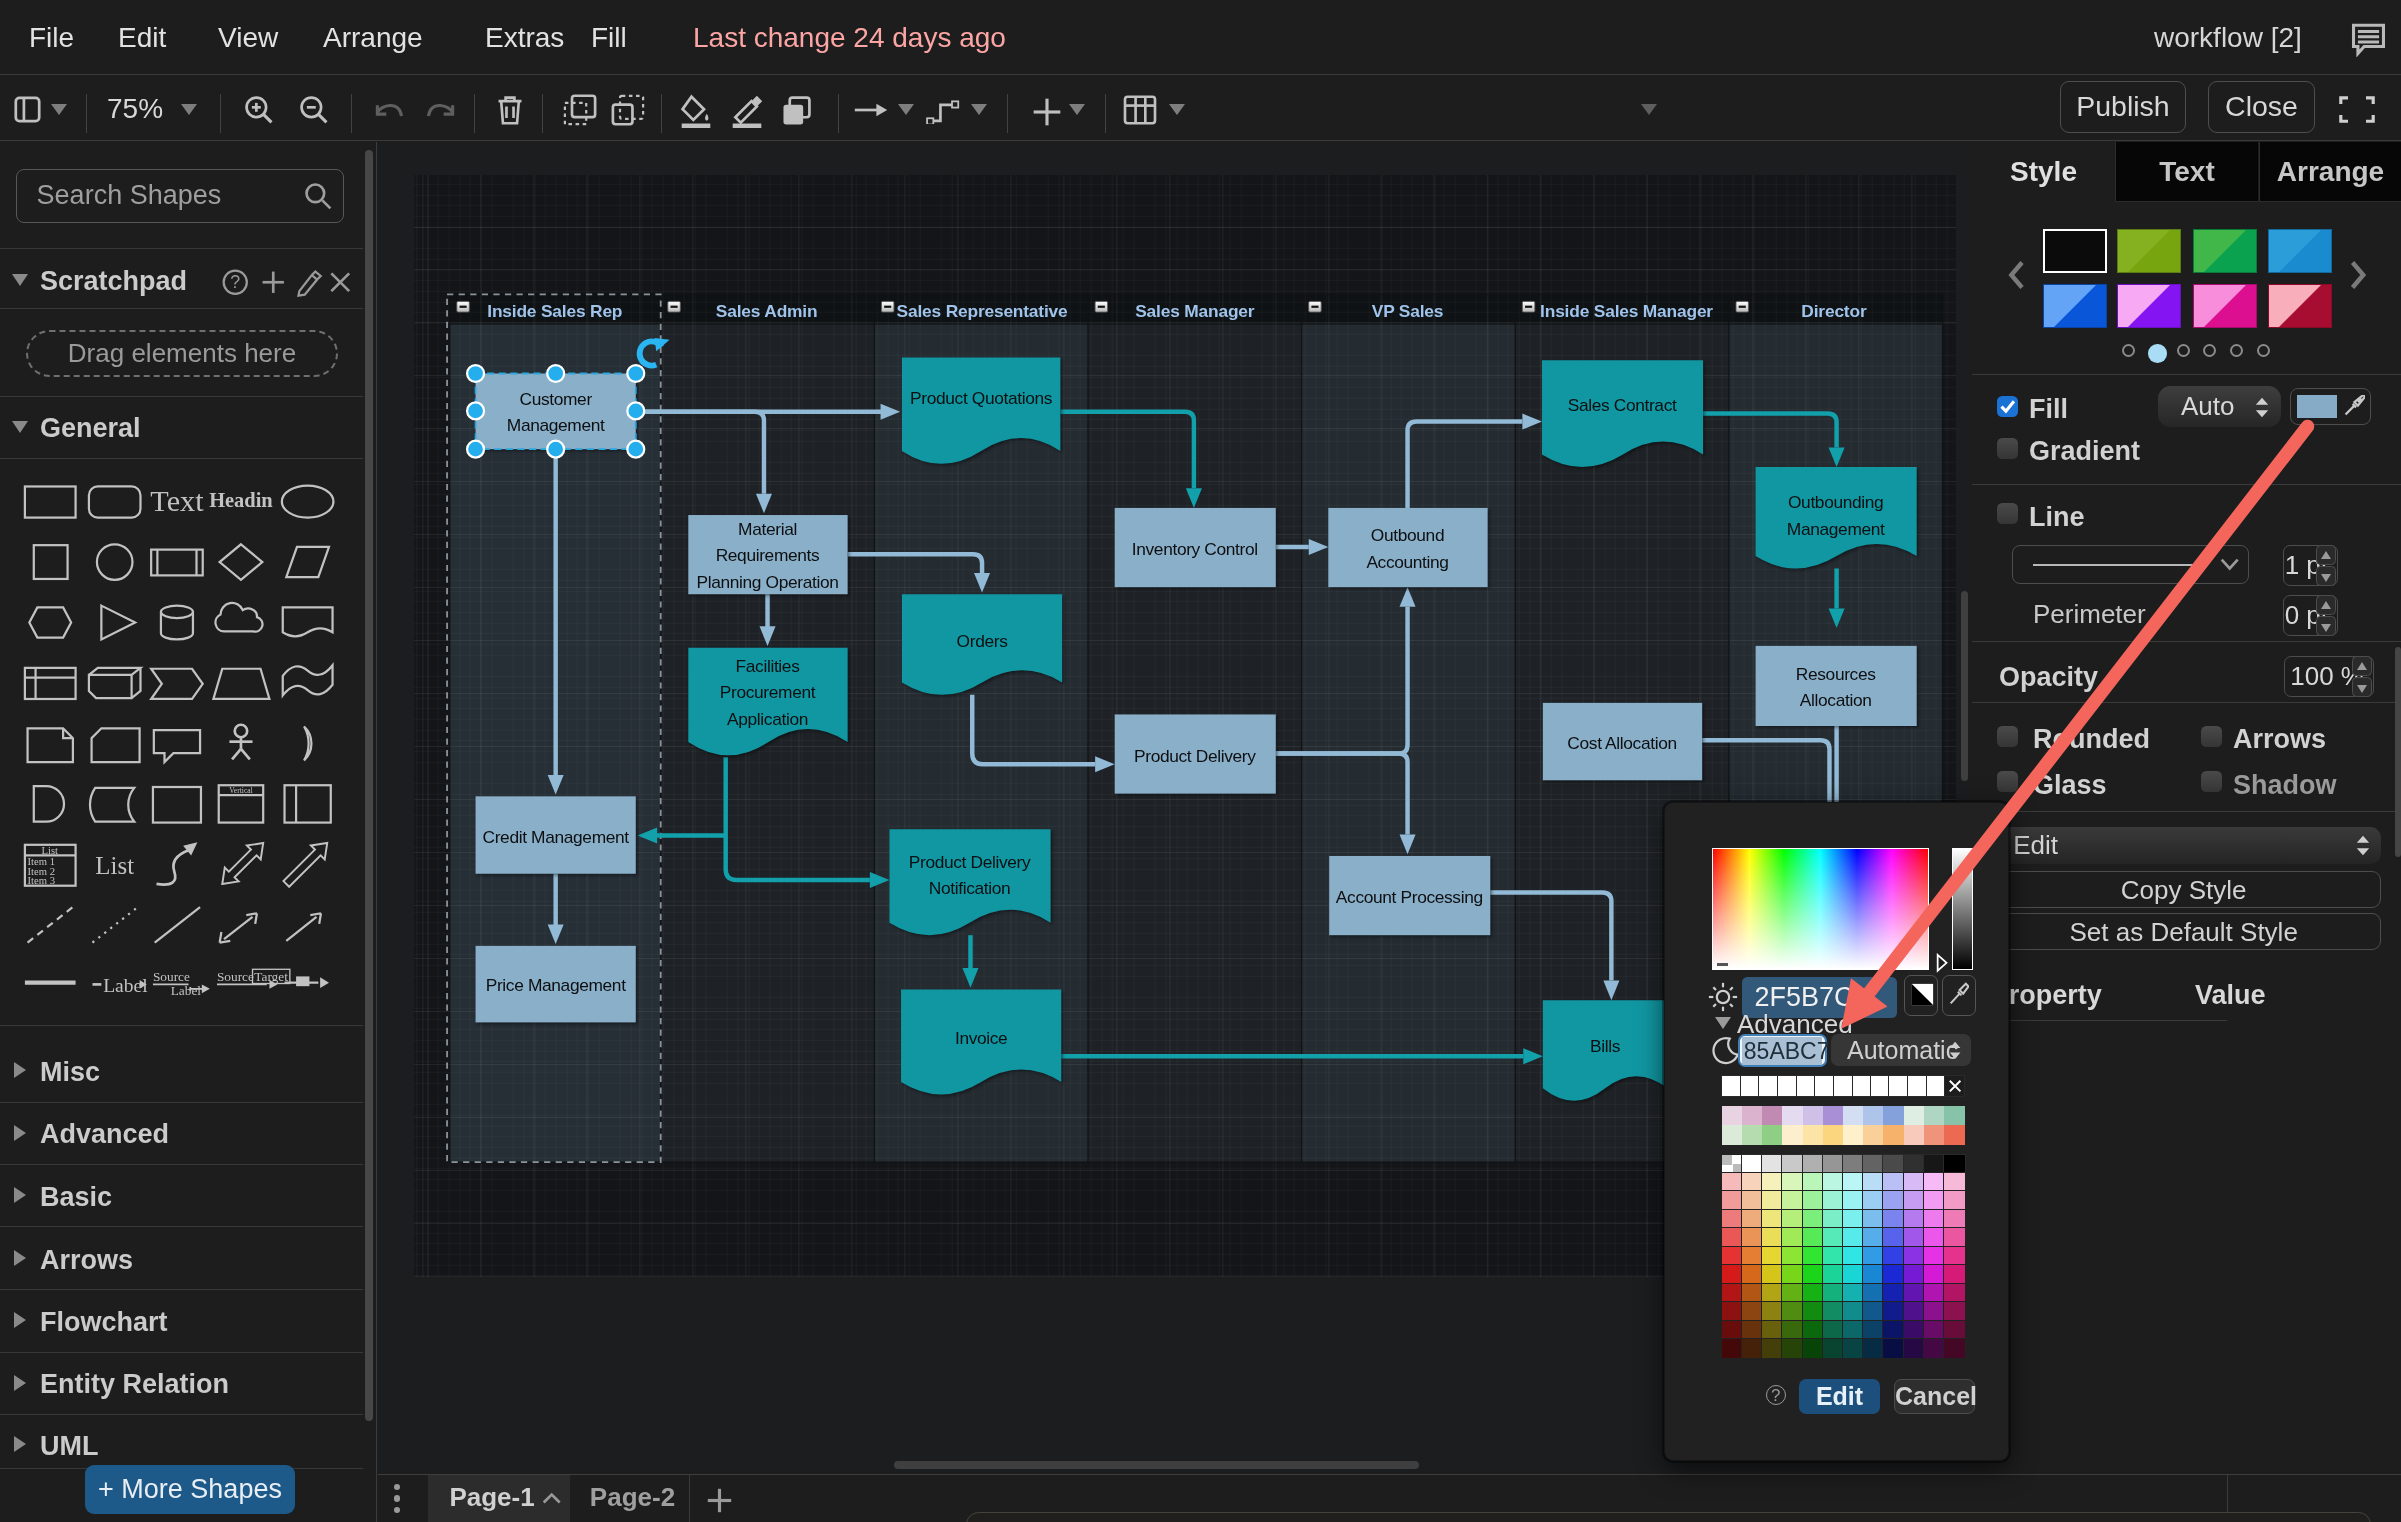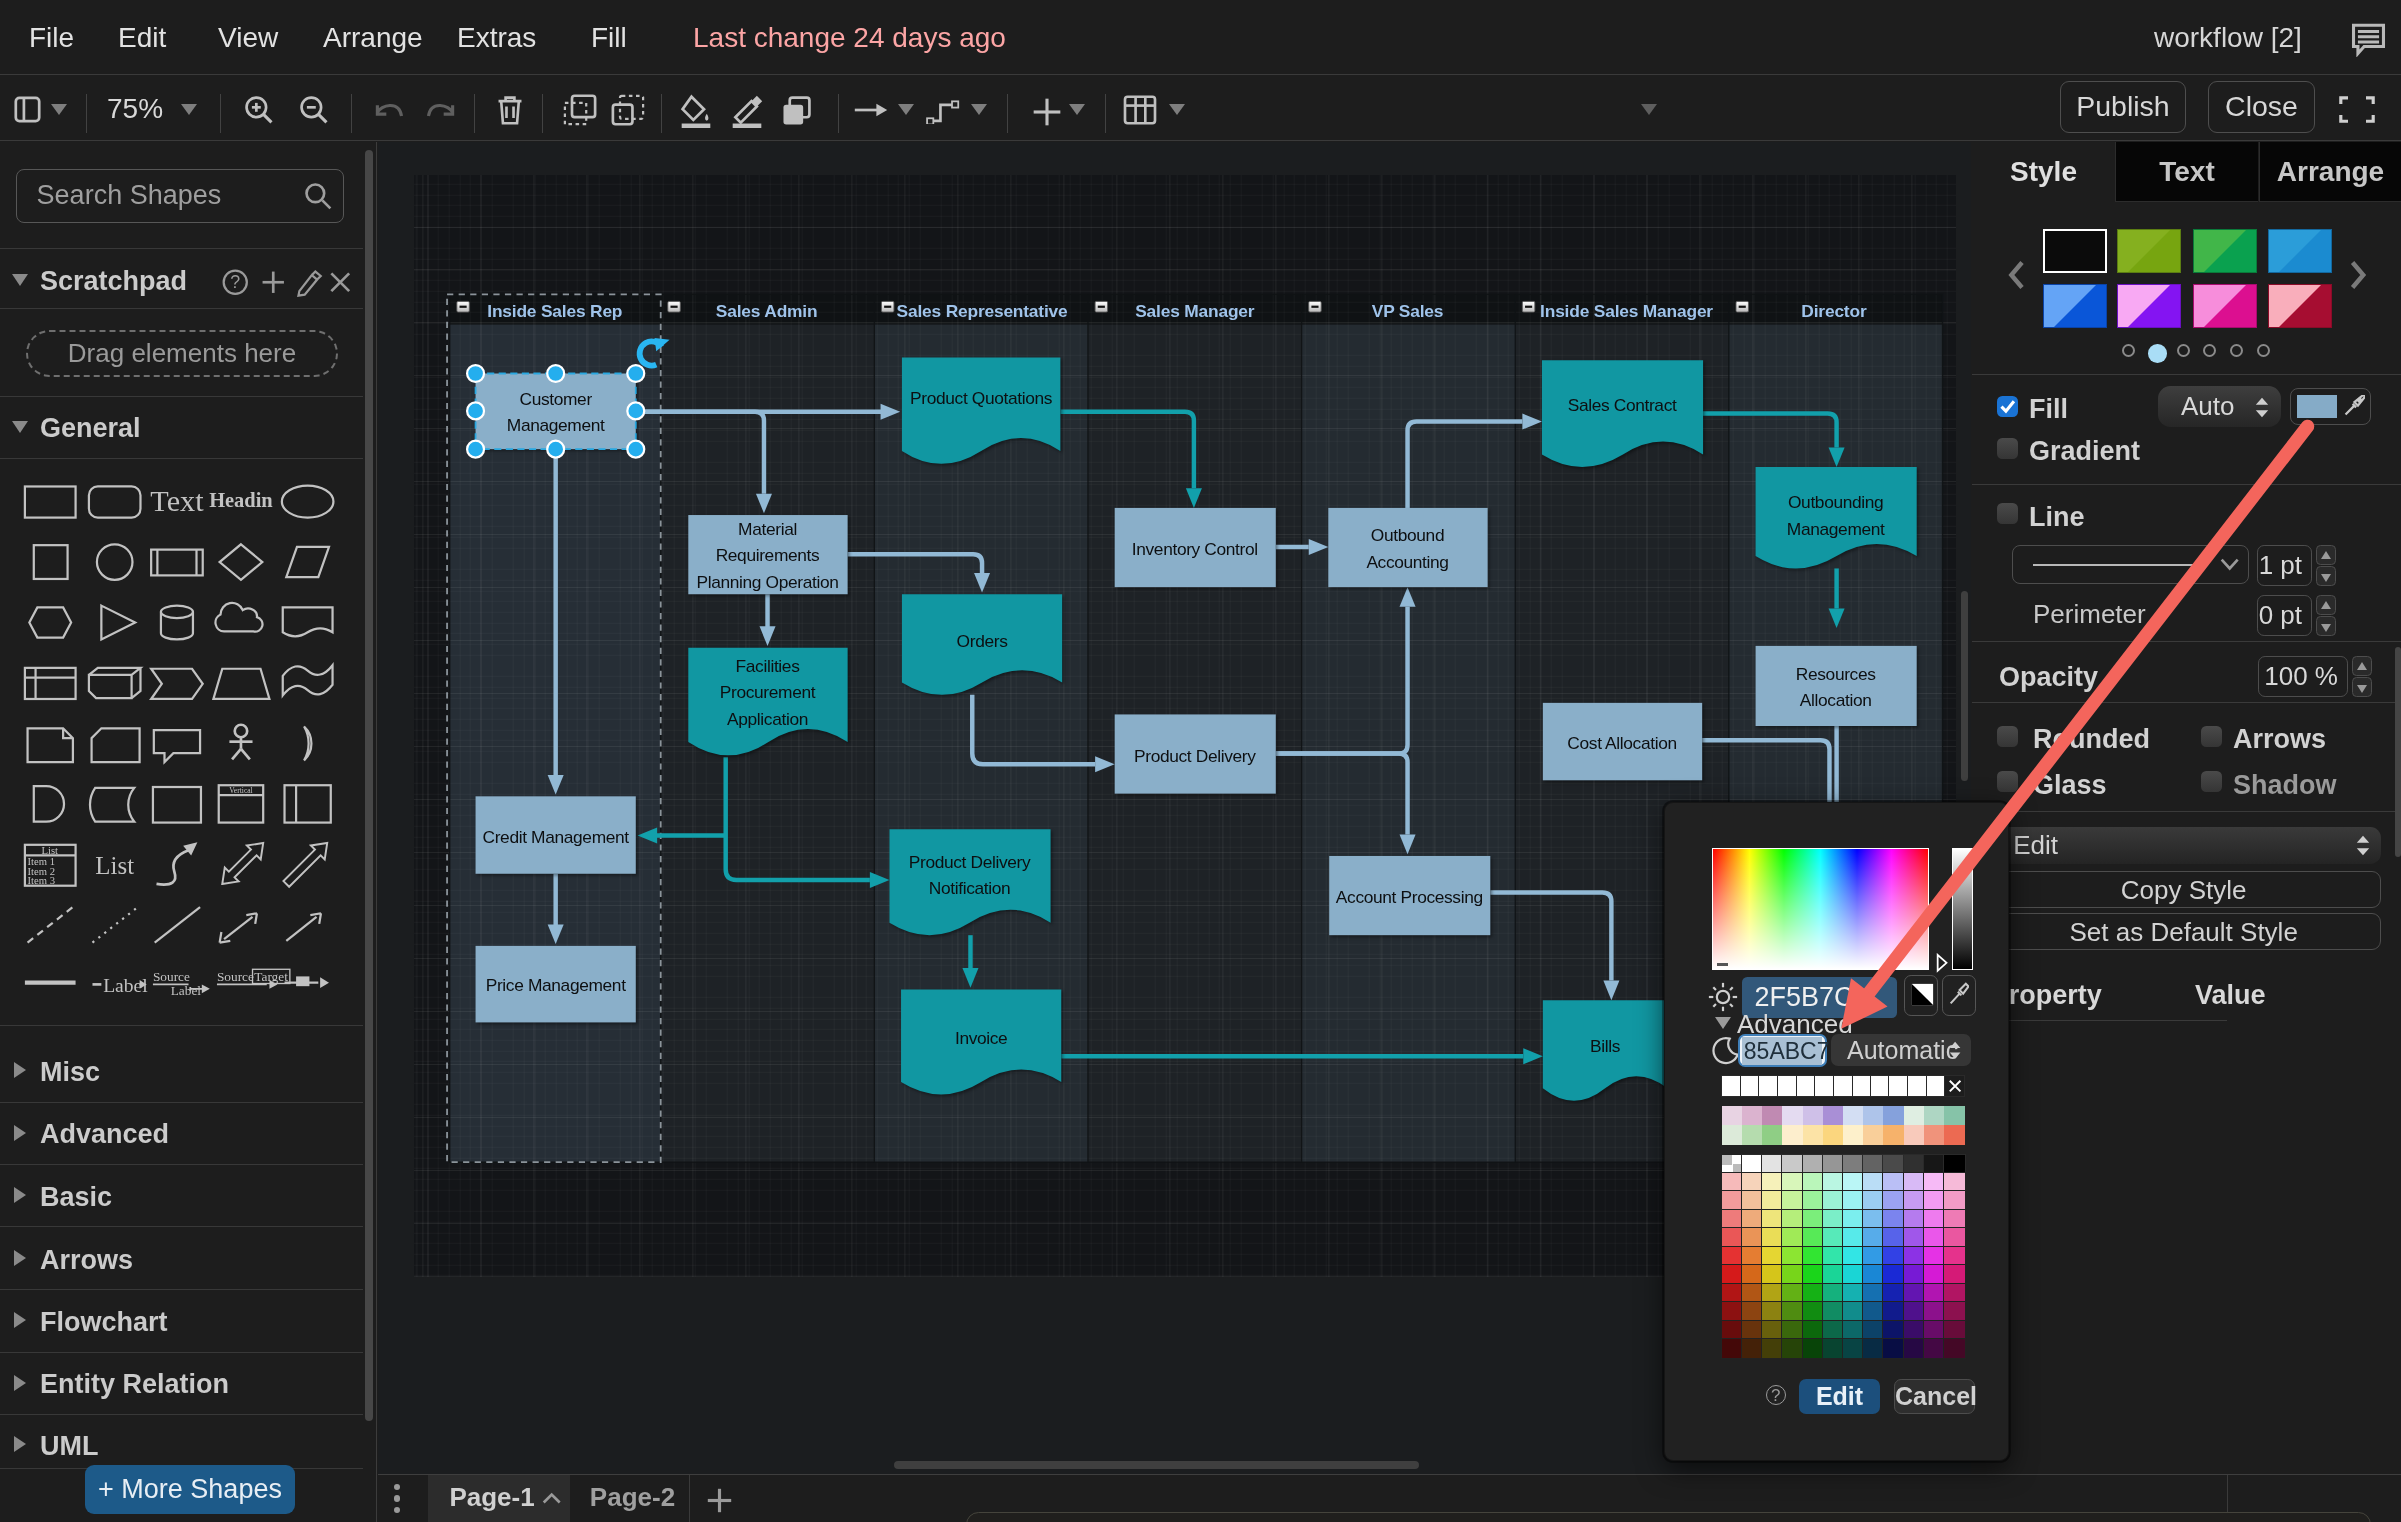--- a/index.html
+++ b/index.html
@@ -27,40 +27,40 @@
   repeating-linear-gradient(90deg, rgba(255,255,255,0.03) 0 0.9px, transparent 0.9px 10.7px),
   repeating-linear-gradient(0deg,  rgba(255,255,255,0.03) 0 0.9px, transparent 0.9px 10.7px);
  background-position: 13.4px 53px, 13.4px 53px, 2.7px 9.8px, 2.7px 9.8px;
 }
 
 #rpanel { position:absolute; left:1972px; top:142px; width:429px; height:1381px; background:#1d1d1d; }
 .rdiv { position:absolute; left:0; width:429px; height:0.9px; background:#3a3a3a; }
 .chk { position:absolute; width:21.4px; height:21.4px; border-radius:5.3px; background:linear-gradient(#4a4a4a,#353535); }
 .chk.on { background:#1a73d4; }
 .rlabel { position:absolute; color:#d2d2d2; font-size:27px; font-weight:bold; }
-.spinbox { position:absolute; width:55px; height:41px; border:0.9px solid #4d4d4d; border-radius:7.1px; color:#d8d8d8; font-size:26px; text-align:right; line-height:39px; padding-right:9px; }
+.spinbox { position:absolute; width:55px; height:41px; border:0.9px solid #4d4d4d; border-radius:7.1px; color:#d8d8d8; font-size:26px; text-align:right; line-height:39px; padding-right:9px;margin-left:26px; }
 .spinbtns { position:absolute; width:19.6px; height:41px; }
 .spinbtns .sb { position:absolute; left:0; width:19.6px; height:19.6px; border:0.9px solid #4d4d4d; border-radius:4.5px; background:#2a2a2a; }
 .sb.u::after { content:''; position:absolute; left:3.6px; top:5.3px; border-bottom:8px solid #9a9a9a; border-left:5.3px solid transparent; border-right:5.3px solid transparent; }
 .sb.d::after { content:''; position:absolute; left:3.6px; top:6.2px; border-top:8px solid #9a9a9a; border-left:5.3px solid transparent; border-right:5.3px solid transparent; }
 .pbtn { position:absolute; left:14.2px; width:395px; height:37px; border:0.9px solid #4d4d4d; border-radius:9px; color:#d2d2d2; font-size:26px; text-align:center; line-height:36px; }
 
 #footer { position:absolute; left:378px; top:1474px; width:2023px; height:48px; background:#1d1d1d; border-top:0.9px solid #3e3e3e; }
 
 #dialog { position:absolute; left:1664px; top:802px; width:345px; height:659px; background:#212121; border:0.9px solid #151515; border-radius:9px; box-shadow:0 0 0 1.8px rgba(0,0,0,0.45), 0 7.1px 27px rgba(0,0,0,0.6); }
 </style>
 </head>
 <body>
 <div id="app">
   <div id="menubar">
     <div class="menuitem" style="left:29px">File</div>
     <div class="menuitem" style="left:118px">Edit</div>
     <div class="menuitem" style="left:218px">View</div>
     <div class="menuitem" style="left:323px">Arrange</div>
-    <div class="menuitem" style="left:457px">Extras</div>
+    <div class="menuitem" style="left:485px">Extras</div>
     <div class="menuitem" style="left:591px">Fill</div>
     <div class="menuitem" style="left:693px;color:#fca5a5">Last change 24 days ago</div>
     <div class="menuitem" style="left:2154px;color:#d6d6d6">workflow [2]</div>
     <svg class="abs" style="left:2350px;top:19.6px" width="37" height="37" viewBox="0 0 42 42">
       <path d="M4 6 h34 v24 h-22 l-7 8 v-8 h-5 z" fill="none" stroke="#b9b9b9" stroke-width="3.5"></path>
       <path d="M9 13 h24 M9 19 h24 M9 25 h24" stroke="#b9b9b9" stroke-width="3.5"></path>
     </svg>
   </div>
   <div id="toolbar">
 

